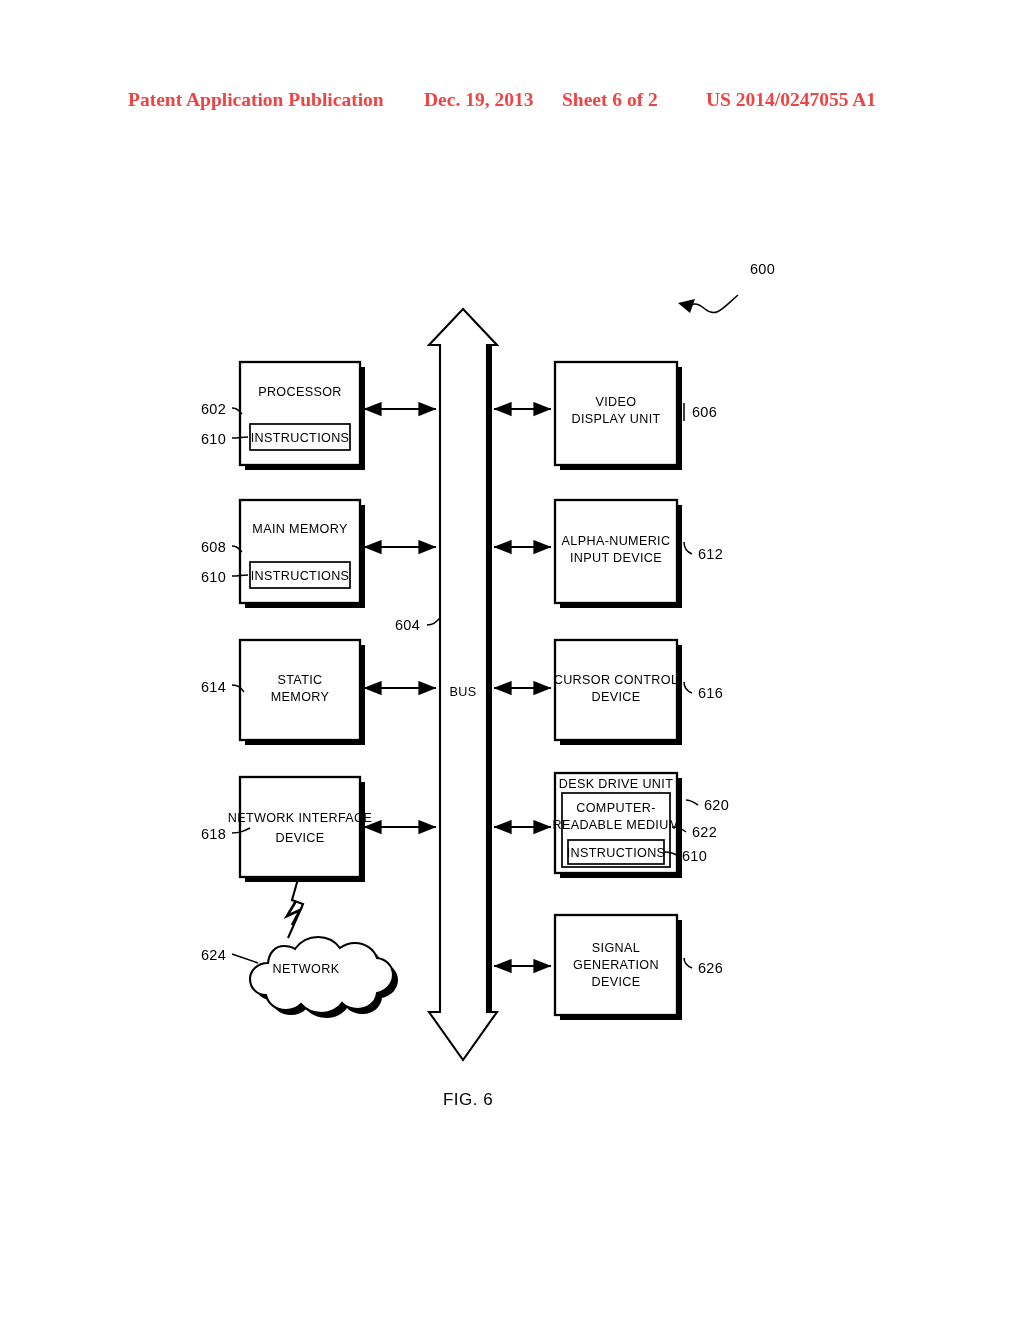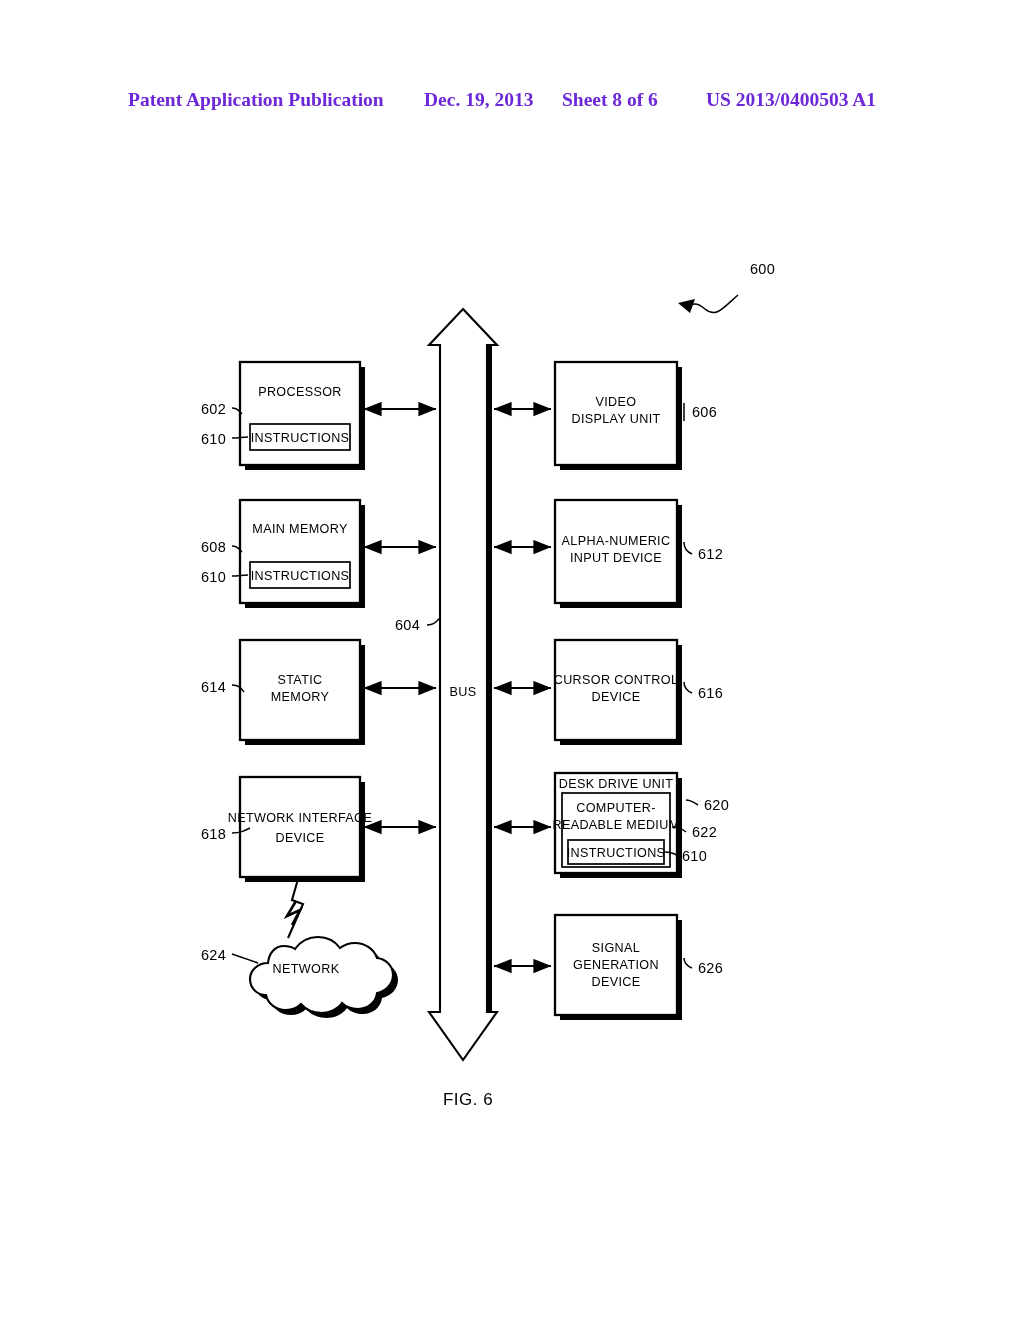--- a/index.html
+++ b/index.html
@@ -4,21 +4,21 @@
 <style>
   html,body{margin:0;padding:0;background:#ffffff;}
   body{
     width:1024px;height:1320px;position:relative;overflow:hidden;
     font-family:"Liberation Sans", sans-serif;color:#000;
   }
   
   #pub-header{
     position:absolute;left:0;top:86px;width:1024px;height:28px;
     font-family:"Liberation Serif", serif;
-    font-weight:bold;font-size:19.5px;color:#6d28d9;
+    font-weight:bold;font-size:19.5px;color:#ef4444;
     display:flex;align-items:center;
   }
   #pub-header .h-pub{position:absolute;left:128px;white-space:nowrap;}
   #pub-header .h-date{position:absolute;left:424px;white-space:nowrap;}
   #pub-header .h-sheet{position:absolute;left:562px;white-space:nowrap;}
   #pub-header .h-num{position:absolute;left:706px;white-space:nowrap;}
 
   
   #figure-canvas{position:absolute;left:0;top:0;width:820px;height:1320px;}
   svg{display:block;}
@@ -35,22 +35,22 @@
   .leader{stroke:#000000;stroke-width:1.5;fill:none;}
   .bus-outline{fill:#ffffff;stroke:#000000;stroke-width:2.1;stroke-linejoin:miter;}
   .cloud{fill:#ffffff;stroke:#000000;stroke-width:2.1;}
 </style>
 </head>
 <body>
 
 <div id="pub-header">
   <span class="h-pub">Patent Application Publication</span>
   <span class="h-date">Dec. 19, 2013</span>
-  <span class="h-sheet">Sheet 8 of 6</span>
-  <span class="h-num">US 2013/0400503 A1</span>
+  <span class="h-sheet">Sheet 6 of 2</span>
+  <span class="h-num">US 2014/0247055 A1</span>
 </div>
 
 <div id="figure-canvas">
 <svg width="1024" height="1320" viewBox="0 0 1024 1320" xmlns="http://www.w3.org/2000/svg">
 
   <defs>
     <marker id="arrowR" markerWidth="9" markerHeight="9" refX="8.4" refY="3.4" orient="auto" markerUnits="strokeWidth">
       <path d="M0,0 L8.6,3.4 L0,6.8 z" fill="#000"></path>
     </marker>
     <marker id="arrowL" markerWidth="9" markerHeight="9" refX="0.2" refY="3.4" orient="auto" markerUnits="strokeWidth">

